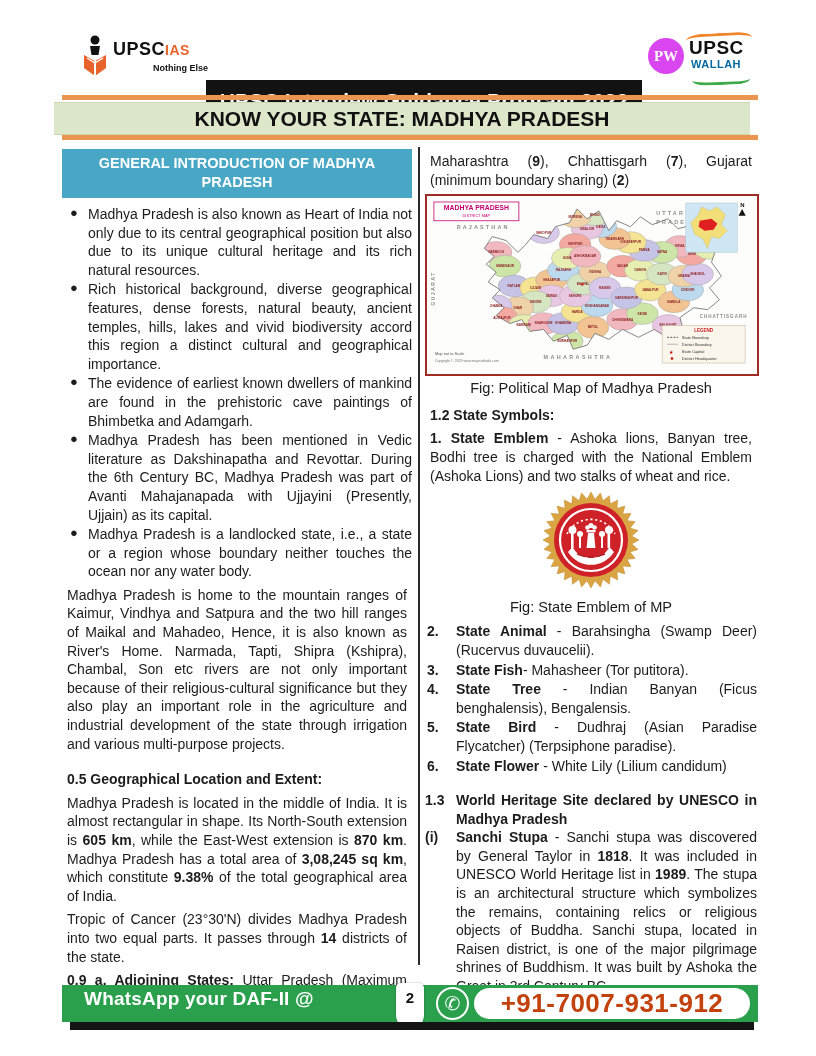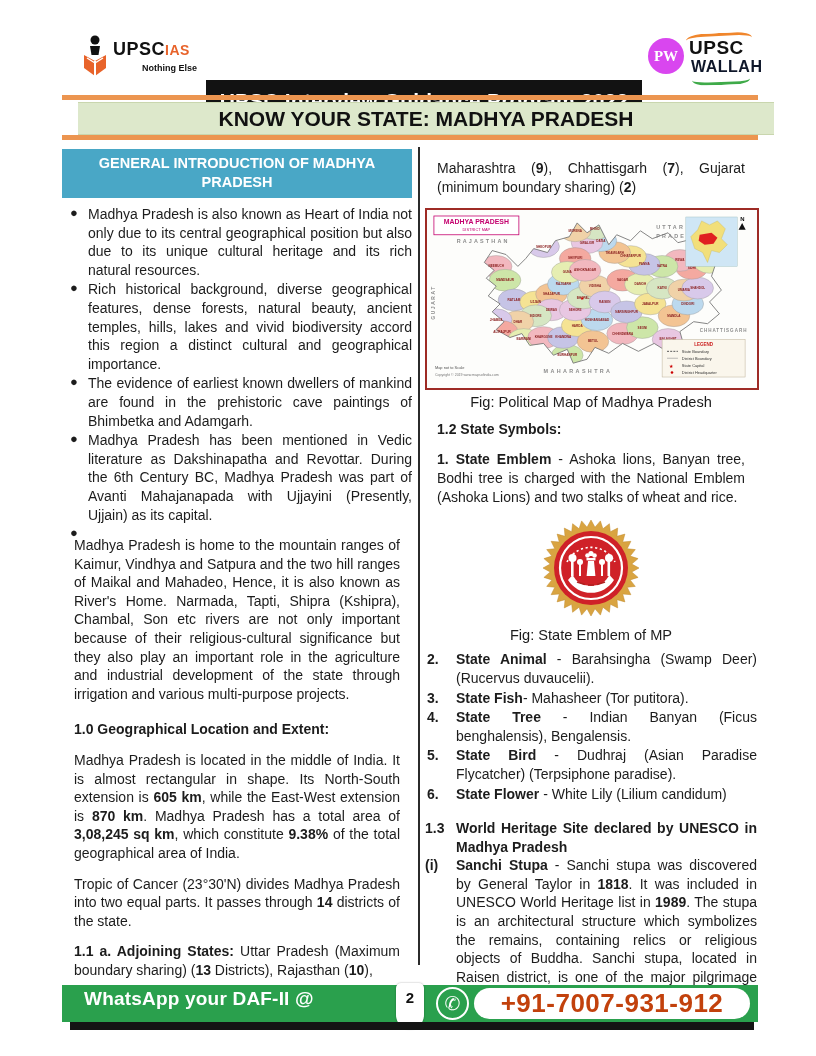--- a/index.html
+++ b/index.html
@@ -5,50 +5,50 @@
   html,body{margin:0;padding:0;background:#e9e9e9;}
   .page{position:relative;width:816px;height:1056px;background:#ffffff;margin:0 auto;
         font-family:"Liberation Sans",sans-serif;color:#1c1c1c;overflow:hidden;}
 
   
   .oly-logo{position:absolute;left:80px;top:34px;width:125px;height:46px;}
   .oly-icon{position:absolute;left:0;top:1px;width:30px;height:44px;}
   .oly-text{position:absolute;left:33px;top:6px;line-height:18px;white-space:nowrap;}
   .oly-only{font-weight:800;font-size:18px;color:#111;letter-spacing:.5px;}
   .oly-ias{font-weight:800;font-size:14px;color:#e8632a;letter-spacing:.5px;}
-  .oly-sub{font-size:9px;font-weight:700;color:#111;margin-left:29px;display:block;}
+  .oly-sub{font-size:9px;font-weight:700;color:#111;margin-left:40px;display:block;}
   .banner{position:absolute;left:206px;top:36px;width:436px;height:42px;background:#121212;
           color:#fff;font-weight:700;font-size:21px;display:flex;align-items:center;justify-content:center;
           letter-spacing:.2px;white-space:nowrap;margin-top:44px;}
   .pw-logo{position:absolute;left:648px;top:33px;width:112px;height:48px;}
   .pw-circle{position:absolute;left:0;top:5px;width:36px;height:36px;border-radius:50%;background:#d946ef;
              color:#fff;font-family:"Liberation Serif",serif;font-weight:700;font-size:15px;
              display:flex;align-items:center;justify-content:center;}
   .pw-upsc{position:absolute;left:41px;top:4px;font-weight:800;font-size:19px;color:#111;letter-spacing:.5px;}
-  .pw-wallah{position:absolute;left:43px;top:25px;font-weight:800;font-size:16px;color:#0f172a;letter-spacing:.5px;}
+  .pw-wallah{position:absolute;left:43px;top:25px;font-weight:800;font-size:11px;color:#0369a1;letter-spacing:.5px;}
   .pw-swoosh-o{position:absolute;left:38px;top:0px;width:66px;height:9px;border-top:3px solid #f0862c;border-radius:50%/90%;transform:rotate(-3deg);}
   .pw-swoosh-g{position:absolute;left:44px;top:41px;width:58px;height:8px;border-bottom:3px solid #3faa49;border-radius:50%/90%;transform:rotate(-2deg);}
 
   
   .rule-orange{position:absolute;left:62px;width:696px;height:5px;background:#ec9550;}
-  .title-band{position:absolute;left:78px;top:102px;width:696px;height:31px;background:#dde8cb;
+  .title-band{position:absolute;left:54px;top:102px;width:696px;height:31px;background:#dde8cb;
               border-top:1px solid #c9d6ae;border-bottom:1px solid #c9d6ae;
               display:flex;align-items:center;justify-content:center;font-weight:800;font-size:21px;color:#111;}
 
   
   .col{position:absolute;top:147px;font-size:14px;line-height:18.6px;text-align:justify;}
   .col-left{left:62px;width:350px;}
   .col-right{left:425px;width:332px;}
   .divider{position:absolute;left:418px;top:147px;width:2px;height:818px;background:#2b2b2b;}
 
   .sec-head{background:#49a7c6;color:#ffffff;font-weight:800;font-size:14.5px;line-height:19px;
             text-align:center;padding:5px 34px 6px;margin:2px 0 7px 0;}
   .bullet{position:relative;padding-left:26px;margin:0 0 1px 0;}
   .bullet .dot{position:absolute;left:8px;top:-1px;font-size:13px;}
-  p{margin:12px;}
+  p{margin:5px;}
   .h-bold{font-weight:800;margin-top:17px;}
 
   .fig-caption{text-align:center;font-size:14.6px;margin:3px 0 6px 0;}
 
   
   .map-box{width:330px;height:178px;border:2px solid #9e2b25;background:#fdfdfb;margin-top:4px;}
   .map-box svg{display:block;}
 
   
   .emblem-wrap{width:100px;margin:4px auto 0;}
@@ -110,28 +110,28 @@
 
   <div class="divider"></div>
 
   <div class="col col-left">
     <div class="sec-head">GENERAL INTRODUCTION OF MADHYA PRADESH</div>
 
     <div class="bullet"><span class="dot">●</span><span>Madhya Pradesh is also known as Heart of India not only due to its central geographical position but also due to its unique cultural heritage and its rich natural resources.</span></div>
     <div class="bullet"><span class="dot">●</span><span>Rich historical background, diverse geographical features, dense forests, natural beauty, ancient temples, hills, lakes and vivid biodiversity accord this region a distinct cultural and geographical importance.</span></div>
     <div class="bullet"><span class="dot">●</span><span>The evidence of earliest known dwellers of mankind are found in the prehistoric cave paintings of Bhimbetka and Adamgarh.</span></div>
     <div class="bullet"><span class="dot">●</span><span>Madhya Pradesh has been mentioned in Vedic literature as Dakshinapatha and Revottar. During the 6th Century BC, Madhya Pradesh was part of Avanti Mahajanapada with Ujjayini (Presently, Ujjain) as its capital.</span></div>
-    <div class="bullet"><span class="dot">●</span></div>
+    <div class="bullet"><span class="dot">●</span><span>Madhya Pradesh is a landlocked state, i.e., a state or a region whose boundary neither touches the ocean nor any water body.</span></div>
 
     <p>Madhya Pradesh is home to the mountain ranges of Kaimur, Vindhya and Satpura and the two hill ranges of Maikal and Mahadeo, Hence, it is also known as River's Home. Narmada, Tapti, Shipra (Kshipra), Chambal, Son etc rivers are not only important because of their religious-cultural significance but they also play an important role in the agriculture and industrial development of the state through irrigation and various multi-purpose projects.</p>
 
-    <p class="h-bold">1.0 Geographical Location and Extent:</p>
+    <p class="h-bold">0.5 Geographical Location and Extent:</p>
     <p><span>Madhya Pradesh is located in the middle of India. It is almost rectangular in shape. Its North-South extension is </span><b>605 km</b><span>, while the East-West extension is </span><b>870 km</b><span>. Madhya Pradesh has a total area of </span><b>3,08,245 sq km</b><span>, which constitute </span><b>9.38%</b><span> of the total geographical area of India.</span></p>
     <p><span>Tropic of Cancer (23°30'N) divides Madhya Pradesh into two equal parts. It passes through </span><b>14</b><span> districts of the state.</span></p>
-    <p><b>1.1 a. Adjoining States:</b><span> Uttar Pradesh (Maximum boundary sharing) (</span><b>13</b><span> Districts), Rajasthan (</span><b>10</b><span>),</span></p>
+    <p><b>0.9 a. Adjoining States:</b><span> Uttar Pradesh (Maximum boundary sharing) (</span><b>13</b><span> Districts), Rajasthan (</span><b>10</b><span>),</span></p>
   </div>
 
   <div class="col col-right">
     <p><span>Maharashtra (</span><b>9</b><span>), Chhattisgarh (</span><b>7</b><span>), Gujarat (minimum boundary sharing) (</span><b>2</b><span>)</span></p>
 
     <div class="map-box">
       <svg viewBox="0 0 330 174" width="326" height="174">
         <defs>
           <clipPath id="mpclip">
             <path d="M92 56 L80 44 L66 40 L58 52 L68 60 L60 68 L70 76 L62 86 L74 94 L66 102 L78 112 L70 120 L84 128 L96 124 L104 136 L118 134 L128 146 L142 140 L148 154 L162 150 L170 138 L184 144 L198 134 L214 142 L230 134 L246 144 L260 136 L256 122 L270 112 L284 114 L296 104 L286 92 L298 80 L288 66 L292 54 L278 46 L266 40 L270 28 L254 32 L244 22 L228 28 L216 20 L206 30 L192 24 L184 34 L174 14 L162 22 L152 12 L144 26 L130 30 L122 42 L108 38 L100 48 Z"></path>

